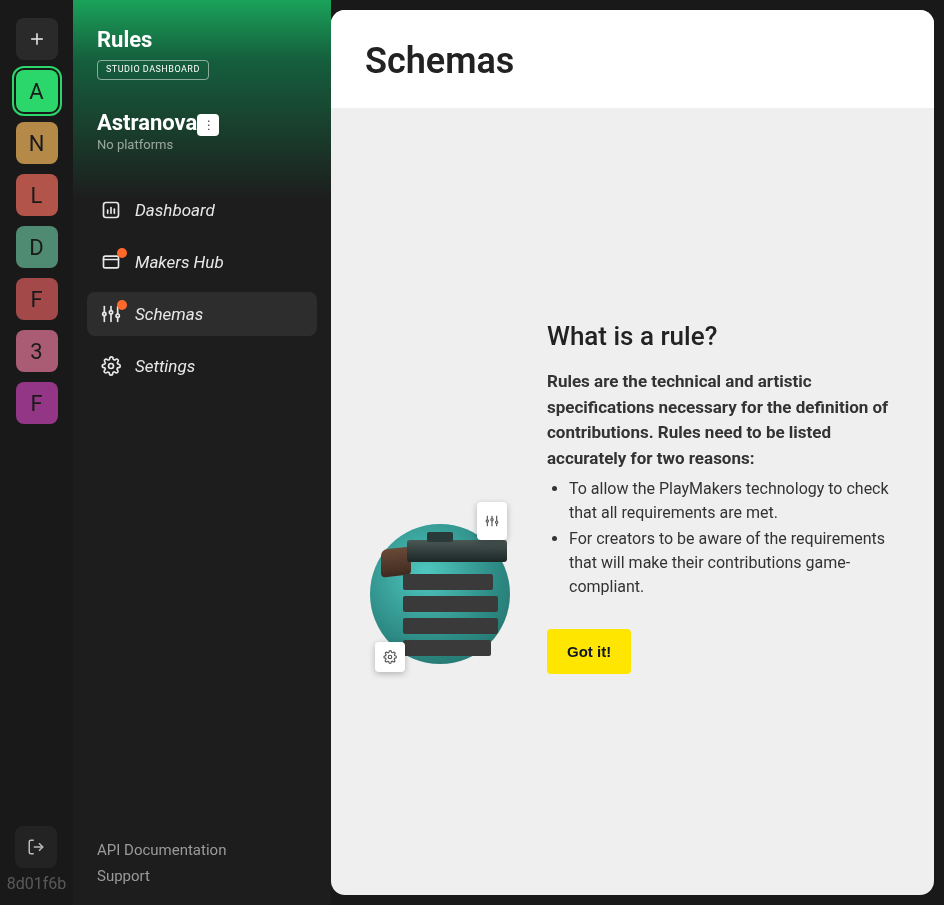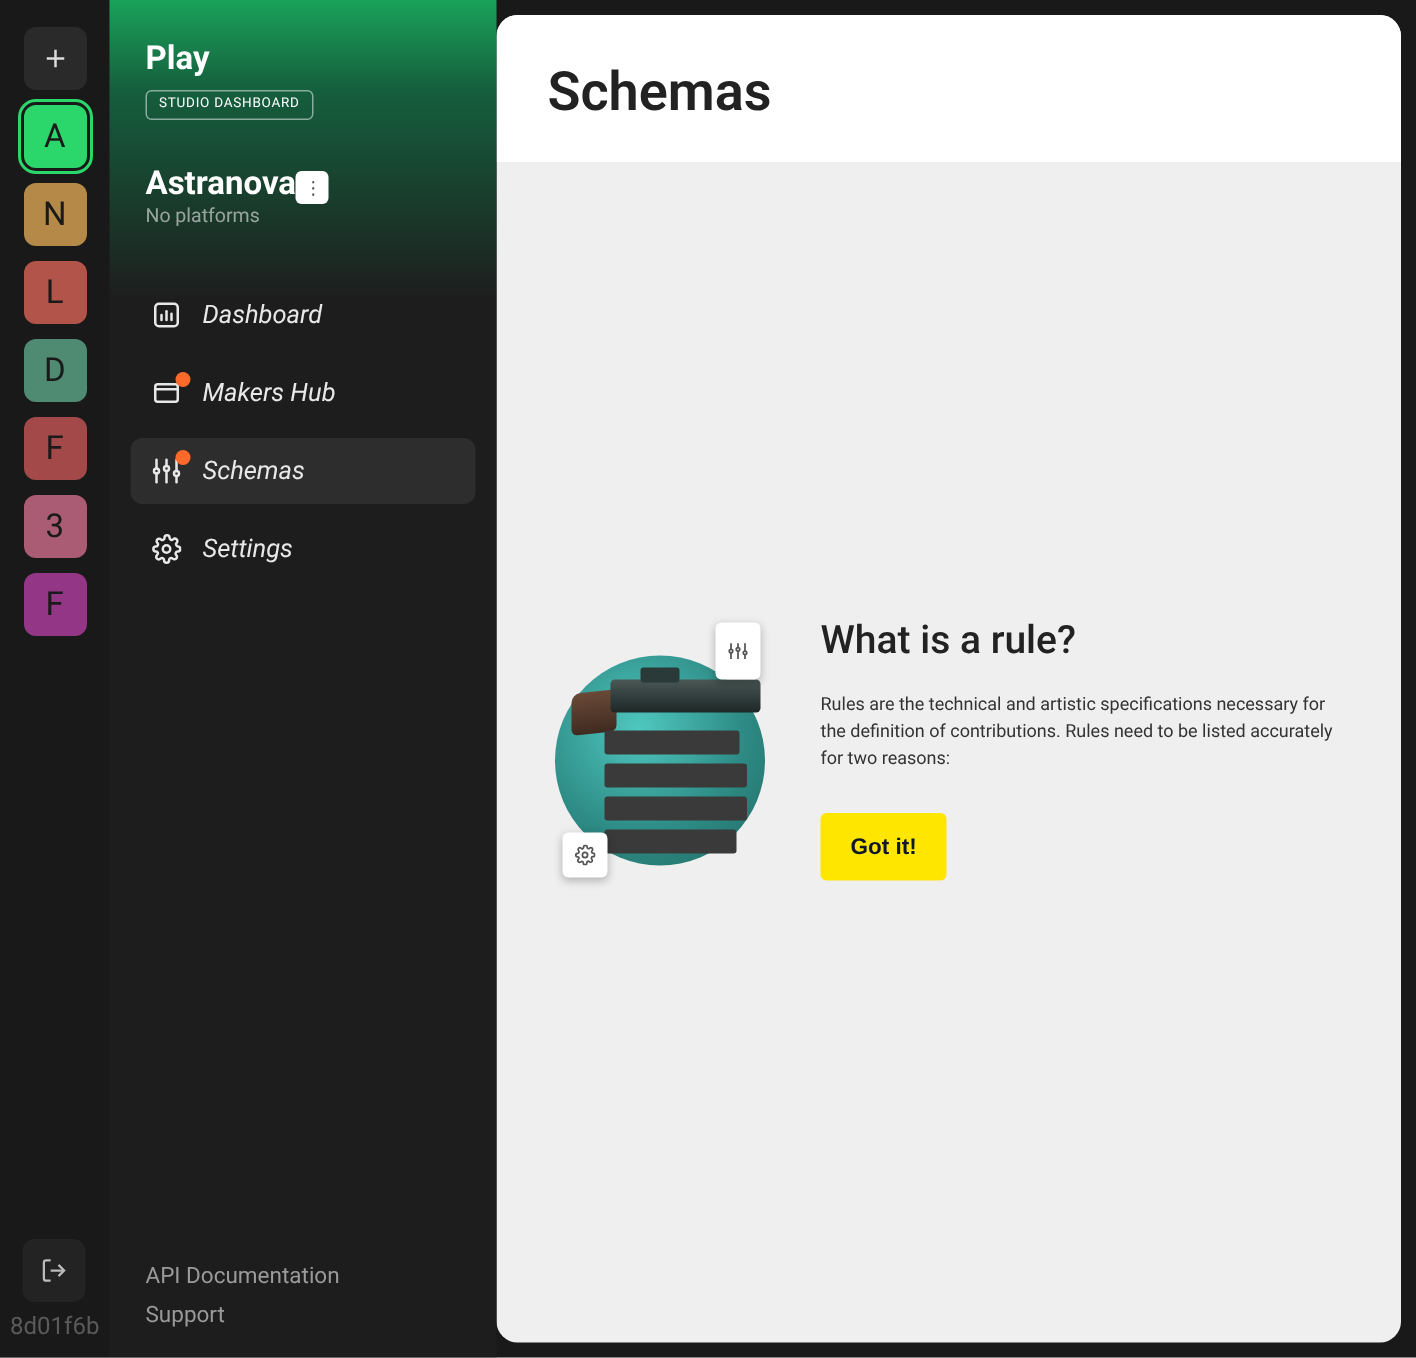--- a/index.html
+++ b/index.html
@@ -298,23 +298,24 @@
     min-width: 0;
   }
   .text-col h2 {
     font-size: 26px;
     font-weight: 500;
     color: #222;
     margin-bottom: 18px;
     margin-top: -8px;
   }
   .text-col p {
-    font-size: 12px;
+    font-size: 17px;
     color: #333;
     line-height: 1.5;
+    font-weight: bold;
   }
   .text-col ul {
     margin: 6px 0 0 22px;
     font-size: 16px;
     color: #333;
     line-height: 1.5;
   }
   .text-col li { margin-bottom: 2px; }
   .cta {
     margin-top: 28px;
@@ -354,21 +355,21 @@
           <polyline points="16 17 21 12 16 7"></polyline>
           <line x1="21" y1="12" x2="9" y2="12"></line>
         </svg>
     </div>
     <div class="rail-version">8d01f6b</div>
   </div>
 </div>
 
 <div class="sidebar">
   <div class="brand">
-    <div class="brand-line1">Play</div>
+    <div class="brand-line1">Rules</div>
     <span class="brand-tag">STUDIO DASHBOARD</span>
   </div>
 
   <div class="project">
     <div>
       <div class="project-name">Astranova</div>
       <div class="project-sub">No platforms</div>
     </div>
     <div class="project-menu">
       <span class="dots">⋮</span>
@@ -465,18 +466,22 @@
           <div class="illus-card bottom">
             <svg width="14" height="14" viewBox="0 0 24 24" fill="none" stroke="#555" stroke-width="2">
                 <circle cx="12" cy="12" r="3"></circle>
                 <path d="M19.4 15a1.65 1.65 0 0 0 .33 1.82l.06.06a2 2 0 1 1-2.83 2.83l-.06-.06a1.65 1.65 0 0 0-1.82-.33 1.65 1.65 0 0 0-1 1.51V21a2 2 0 1 1-4 0v-.09a1.65 1.65 0 0 0-1-1.51 1.65 1.65 0 0 0-1.82.33l-.06.06a2 2 0 1 1-2.83-2.83l.06-.06A1.65 1.65 0 0 0 5.1 15a1.65 1.65 0 0 0-1.51-1H3.5a2 2 0 1 1 0-4h.09A1.65 1.65 0 0 0 5.1 9a1.65 1.65 0 0 0-.33-1.82l-.06-.06A2 2 0 1 1 7.54 4.29l.06.06A1.65 1.65 0 0 0 9.42 4.68 1.65 1.65 0 0 0 10.42 3.17V3a2 2 0 1 1 4 0v.09c0 .66.39 1.26 1 1.51.61.25 1.3.11 1.82-.33l.06-.06a2 2 0 1 1 2.83 2.83l-.06.06c-.44.52-.58 1.21-.33 1.82.25.61.85 1 1.51 1H21a2 2 0 1 1 0 4h-.09c-.66 0-1.26.39-1.51 1z"></path>
               </svg>
           </div>
         </div>
         <div class="text-col">
           <h2>What is a rule?</h2>
           <p>Rules are the technical and artistic specifications necessary for the definition of contributions. Rules need to be listed accurately for two reasons:</p>
+          <ul id="bullets">
+              <li>To allow the PlayMakers technology to check that all requirements are met.</li>
+              <li>For creators to be aware of the requirements that will make their contributions game-compliant.</li>
+            </ul>
           <button class="cta">Got it!</button>
         </div>
       </div>
     </div>
   </div>
 </div>
 
 </body></html>

